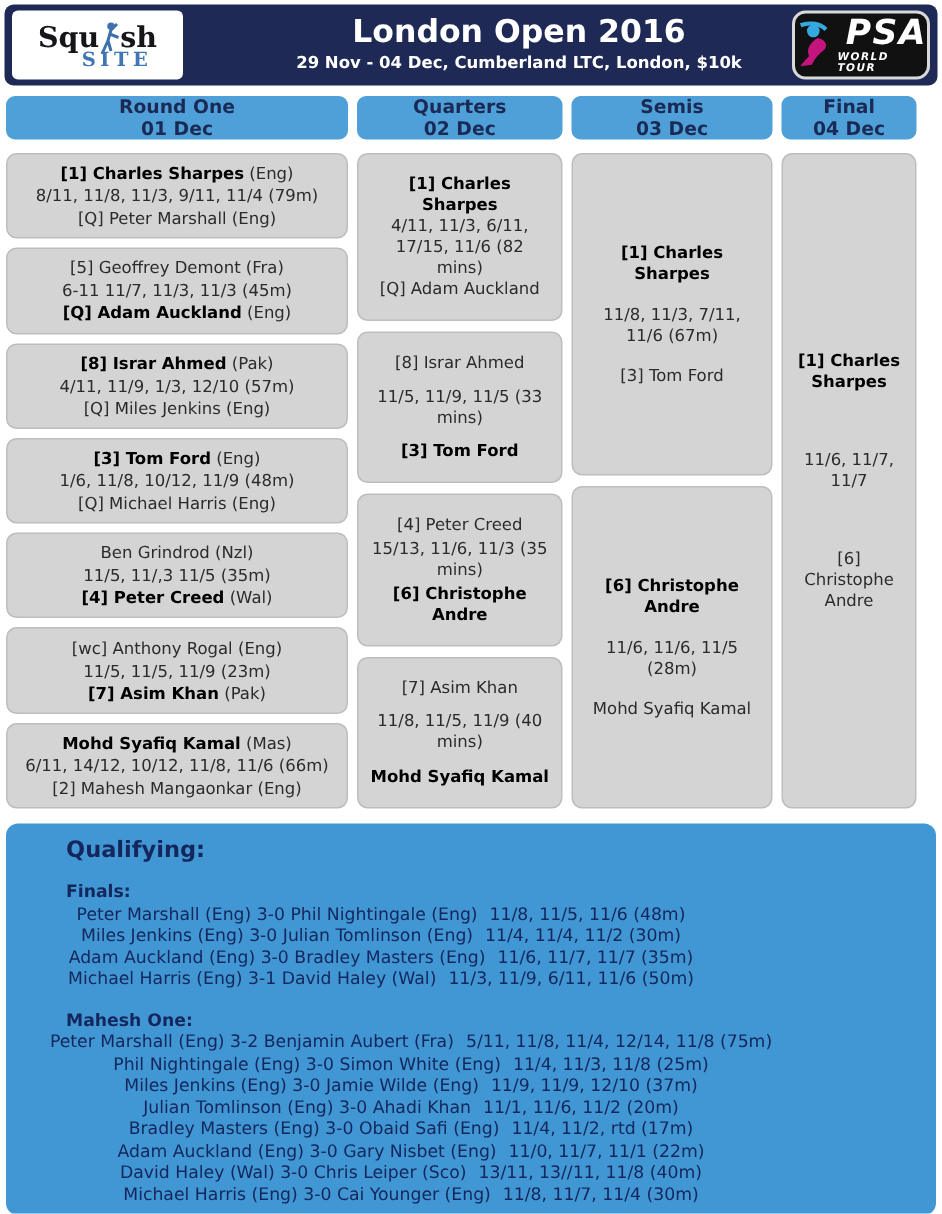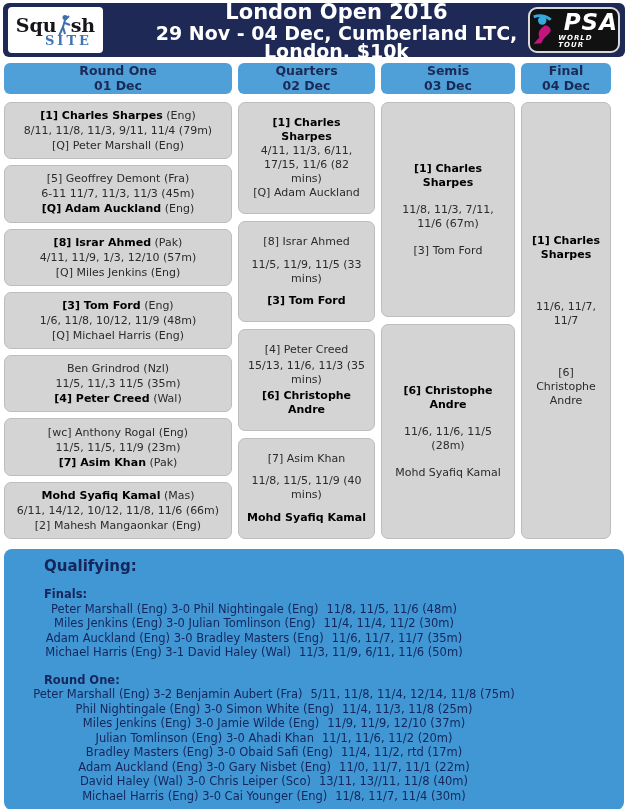--- a/index.html
+++ b/index.html
@@ -2,42 +2,42 @@
 <html><head>
 <meta charset="utf-8">
 <style>
   * { margin:0; padding:0; box-sizing:border-box; }
   html,body { width:628px; height:809px; background:#ffffff; overflow:hidden;
     font-family:"DejaVu Sans","Liberation Sans",sans-serif; }
 
   
   .hdr { margin:3px 3px 0 3px; height:54px; background:#1e2a55; border-radius:6px;
     display:flex; align-items:center; justify-content:space-between; padding:0 5px; }
-  .sq-logo { width:95px; height:46px; background:#ffffff; border-radius:4px;
+  .sq-logo { width:114px; height:46px; background:#ffffff; border-radius:4px;
     display:flex; flex-direction:column; align-items:center; justify-content:center;
     line-height:1; overflow:hidden; }
   .sq-top { display:flex; align-items:center; font-family:"DejaVu Serif","Liberation Serif",serif;
     font-weight:bold; font-size:19px; color:#16161a; }
   .sq-top svg { margin:0 -1px; }
   .sq-bottom { font-family:"DejaVu Serif","Liberation Serif",serif; font-weight:bold;
     font-size:13px; color:#3f75b5; letter-spacing:3px; margin:-4px 0 0 26px; }
   .hdr-center { flex:1; text-align:center; color:#ffffff;padding-left:42px; }
   .hdr-title { font-size:21px; font-weight:bold; line-height:24px; }
-  .hdr-sub { font-size:19px; font-weight:bold; line-height:18px; }
+  .hdr-sub { font-size:11px; font-weight:bold; line-height:18px; }
   .psa-logo { width:92px; height:46px; background:#111111; border:2px solid #d9d9d9;
     border-radius:9px; display:flex; align-items:center; justify-content:center; gap:2px;
     overflow:hidden; }
   .psa-txt { display:flex; flex-direction:column; align-items:flex-end; line-height:1; }
   .psa-word { color:#ffffff; font-weight:bold; font-style:italic; font-size:23px;
     letter-spacing:1px; }
   .psa-sub { color:#ffffff; font-style:italic; font-weight:bold; font-size:7px;
     letter-spacing:1px; margin-top:1px; }
 
   
-  .cols-hdr { display:flex; gap:6px; margin:6px 4px 0 4px; height:31px; }
+  .cols-hdr { display:flex; gap:6px; margin:6px 4px 0 4px; height:31px;align-items:center; }
   .col-hdr { background:#4fa0d8; border-radius:6px; color:#1b2a55; font-weight:bold;
     font-size:12.5px; line-height:14.5px; display:flex; flex-direction:column;
     align-items:center; justify-content:center; }
   .cw1{width:228px;} .cw2{width:137px;} .cw3{width:134px;} .cw4{width:90px;}
 
   
   .bracket { display:flex; gap:6px; margin:8px 4px 0 4px; height:437px; }
   .bcol { display:flex; flex-direction:column; gap:6px; }
   .bcol.c2 { gap:7px; } .bcol.c3 { gap:7px; }
   .box { background:#d4d4d4; border:1px solid #bdbdbd; border-radius:7px; flex:1;
@@ -211,21 +211,21 @@
       <span>Adam Auckland (Eng) 3-0 Bradley Masters (Eng)</span>
       <span>11/6, 11/7, 11/7 (35m)</span>
     </div>
     <div class="qrow">
       <span>Michael Harris (Eng) 3-1 David Haley (Wal)</span>
       <span>11/3, 11/9, 6/11, 11/6 (50m)</span>
     </div>
   </div>
 
   <div class="qblock r1">
-    <div class="q-label">Round One:</div>
+    <div class="q-label">Mahesh One:</div>
     <div class="qrow">
       <span>Peter Marshall (Eng) 3-2 Benjamin Aubert (Fra)</span>
       <span>5/11, 11/8, 11/4, 12/14, 11/8 (75m)</span>
     </div>
     <div class="qrow">
       <span>Phil Nightingale (Eng) 3-0 Simon White (Eng)</span>
       <span>11/4, 11/3, 11/8 (25m)</span>
     </div>
     <div class="qrow">
       <span>Miles Jenkins (Eng) 3-0 Jamie Wilde (Eng)</span>

